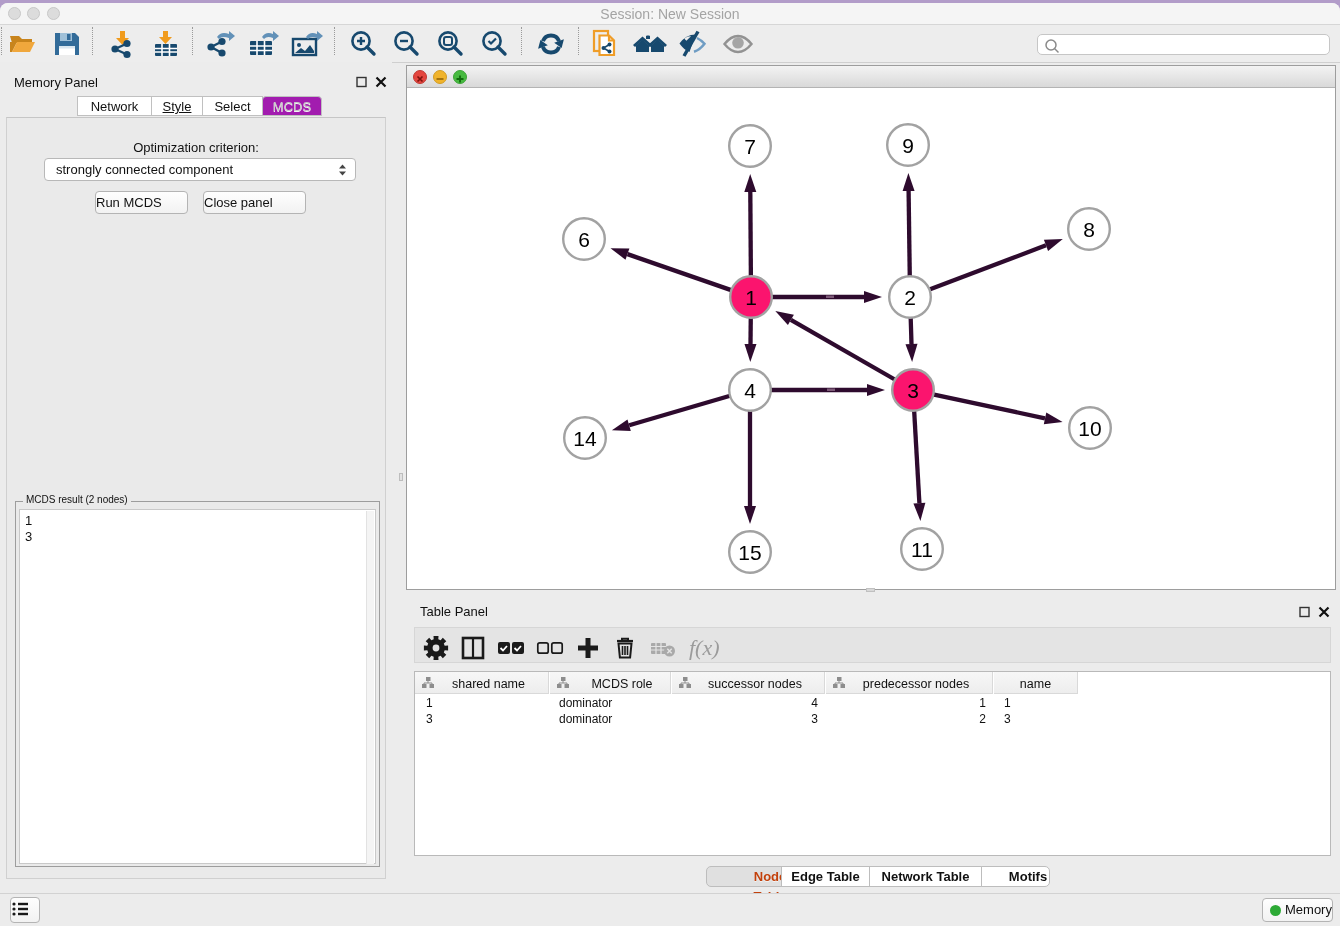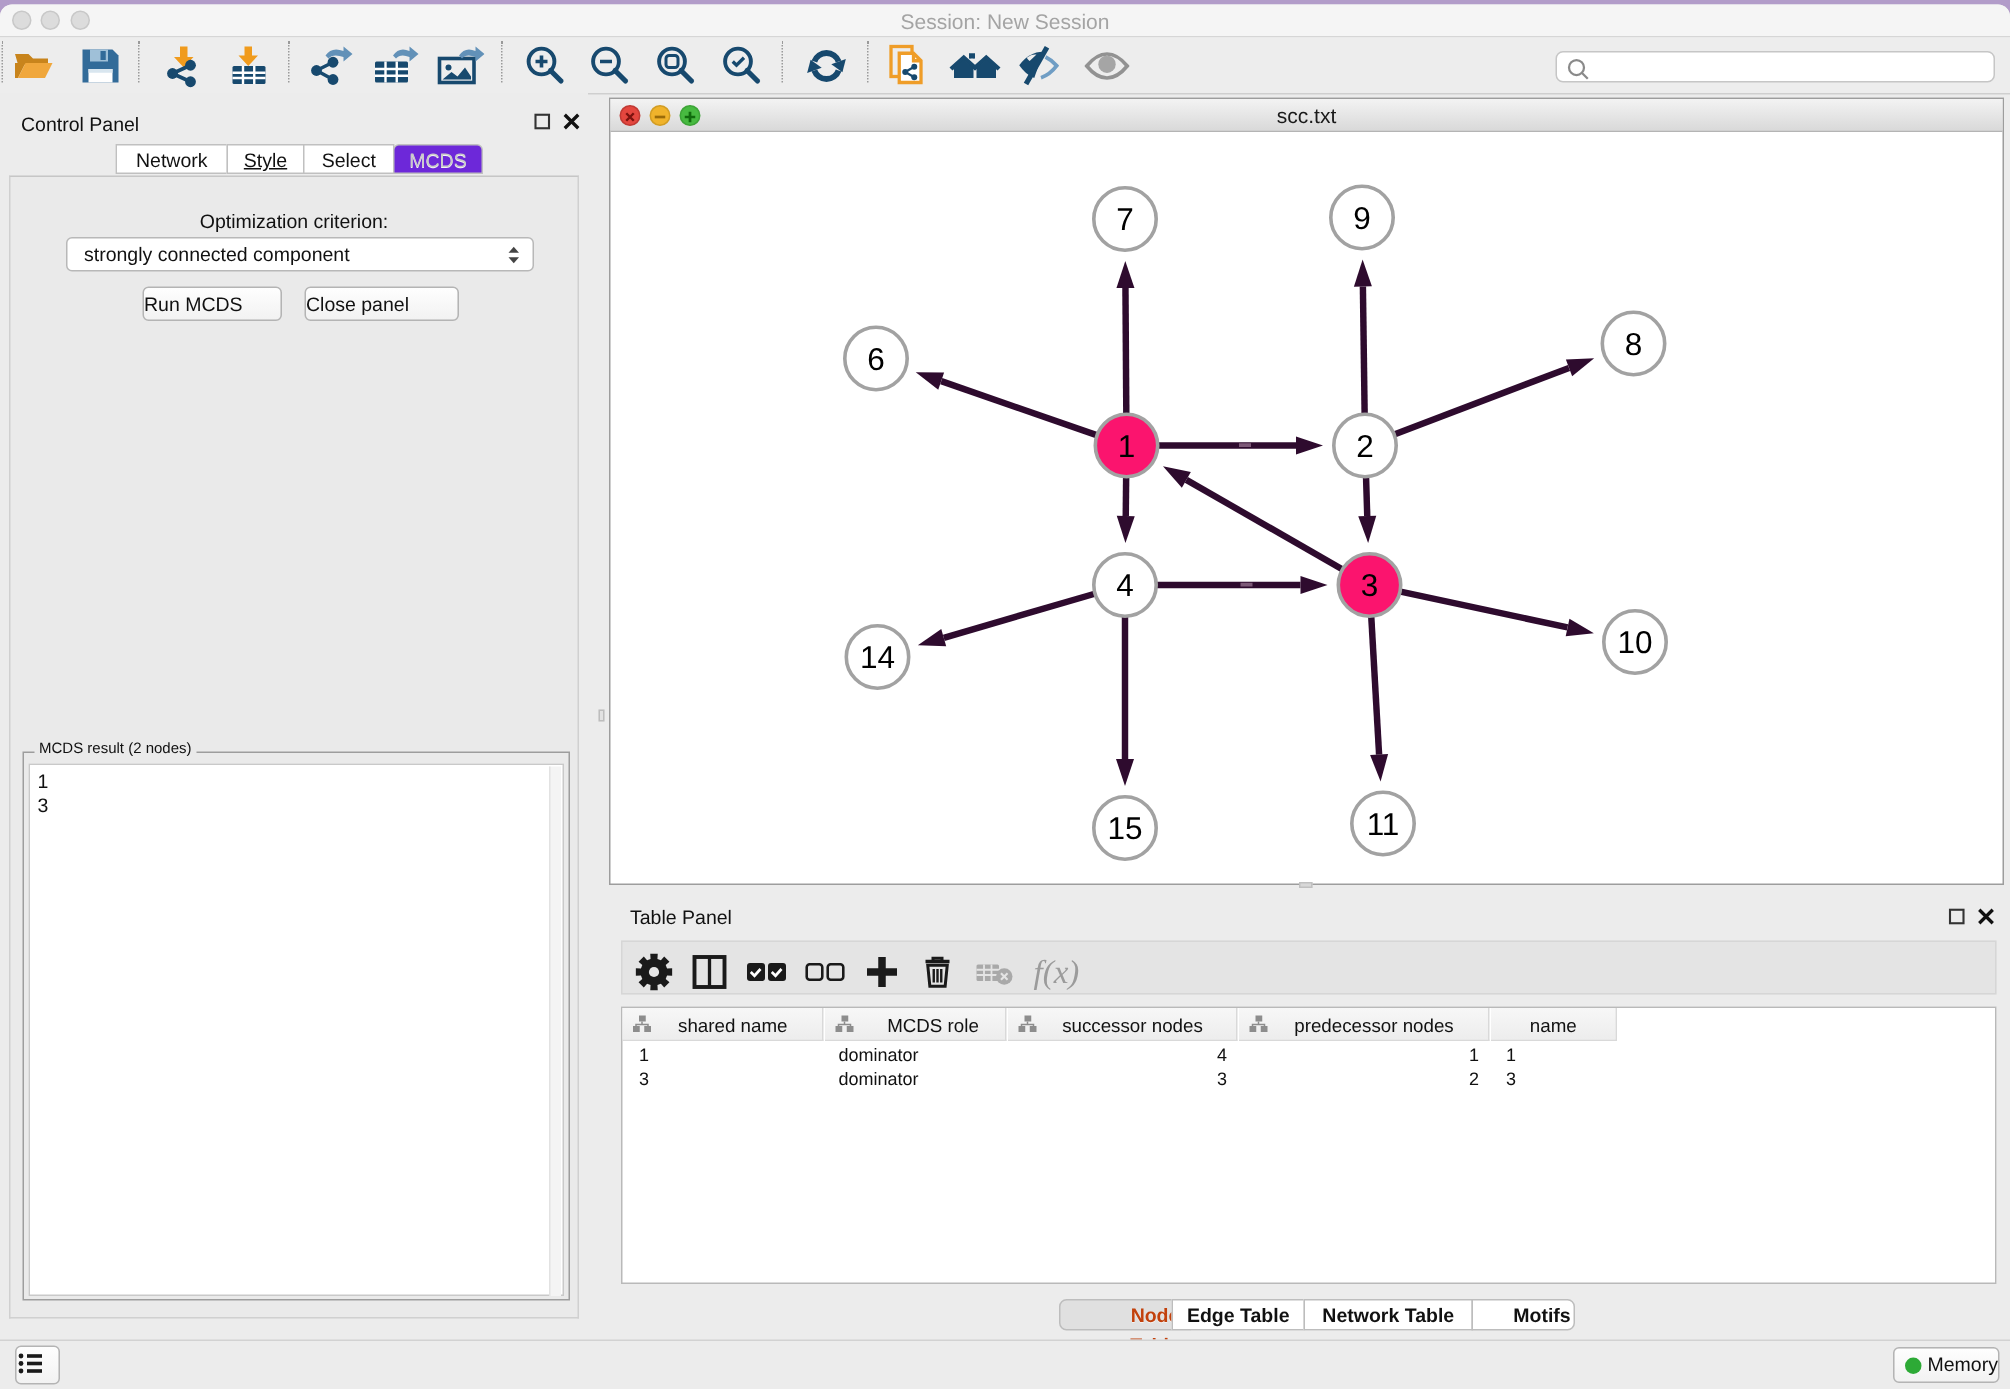--- a/index.html
+++ b/index.html
@@ -12,21 +12,21 @@
   .toolbar { position:absolute; left:0; top:22px; width:100%; height:38px; background:#ededed; border-bottom:1px solid #cfcfcf; }
   .sep { position:absolute; top:2px; height:28px; width:0; border-left:1px dotted #9a9a9a; }
   .ticon { position:absolute; top:4px; }
   .searchbox { position:absolute; left:1037px; top:9px; width:293px; height:21px; background:#fff; border:1px solid #c6c6c6; border-radius:5px; }
   
   .cpanel { position:absolute; left:0; top:59px; width:392px; height:831px; background:#ececec; }
   .cpanel-title { position:absolute; left:14px; top:13px; font-size:13px; color:#111; }
   .cp-icons { position:absolute; right:3px; top:12px; }
   .tabs { position:absolute; left:77px; top:34px; height:20px; }
   .tab { position:absolute; top:0; height:20px; background:#fff; border:1px solid #c0c0c0; font-size:13px; text-align:center; line-height:20px; color:#111; }
-  .tab.sel { background:#6d28d9; color:#c9c9c9; border-radius:4px 4px 0 0; text-shadow:0 1px 0 #f5f5f5; }
+  .tab.sel { background:#a21caf; color:#c9c9c9; border-radius:4px 4px 0 0; text-shadow:0 1px 0 #f5f5f5; }
   .cp-inner { position:absolute; left:6px; top:55px; width:380px; height:762px; background:#eaeaea; border:1px solid #d0d0d0; border-top:1px solid #c6c6c6; }
   .opt-label { position:absolute; left:0; top:78px; width:100%; text-align:center; font-size:13px; color:#111; }
   .dropdown { position:absolute; left:44px; top:96px; width:312px; height:23px; background:#fff; border:1px solid #b8b8b8; border-radius:4px; font-size:13px; line-height:21px; color:#111; padding-left:11px; }
   .btn { position:absolute; height:23px; background:linear-gradient(#fefefe,#f2f2f2); border:1px solid #b4b4b4; border-radius:4px; font-size:13px; text-align:left; line-height:21px; color:#111; }
   .groupbox { position:absolute; left:15px; top:439px; width:365px; height:366px; border:1px solid #9d9d9d; }
   .groupbox-label { position:absolute; left:7px; top:-8px; background:#eaeaea; padding:0 3px; font-size:10px; color:#111; }
   .gb-inner { position:absolute; left:3px; top:7px; width:357px; height:355px; background:#fff; border:1px solid #c9c9c9; }
   .gb-scroll { position:absolute; right:1px; top:1px; width:8px; height:353px; background:#f4f4f4; border-left:1px solid #e2e2e2; }
   
   .netwin { position:absolute; left:406px; top:62px; width:930px; height:525px; background:#fff; border:1px solid #9d9d9d; }
@@ -167,21 +167,21 @@
       <path d="M11.5 12 a5.5 5.5 0 0 1 6 -3.5 a6 6 0 0 0 -6 3.5 z" fill="#c9c9c9"></path>
     </svg></div>
     <div class="searchbox">
         <svg width="18" height="18" viewBox="0 0 18 18" style="position:absolute;left:5px;top:2px">
       <circle cx="8" cy="8" r="5" fill="none" stroke="#8a8a8a" stroke-width="1.5"></circle>
       <path d="M11.5 11.5 L15.5 15.5" stroke="#8a8a8a" stroke-width="1.5"></path>
     </svg>
       </div>
   </div>
   <div class="cpanel">
-    <div class="cpanel-title">Control Panel</div>
+    <div class="cpanel-title">Memory Panel</div>
     <div class="cp-icons"><svg width="34" height="12" viewBox="0 0 34 12">
       <rect x="2" y="1.5" width="9" height="9" fill="none" stroke="#333" stroke-width="1.4"></rect>
       <path d="M21.5 1.5 L30.5 10.5 M30.5 1.5 L21.5 10.5" stroke="#111" stroke-width="2.2"></path>
     </svg></div>
     <div class="tabs">
       <div class="tab" style="left:0; width:75px;">Network</div>
       <div class="tab" style="left:74px; width:52px;text-decoration:underline;">Style</div>
       <div class="tab" style="left:125px; width:61px;">Select</div>
       <div class="tab sel" style="left:185px; width:60px;">MCDS</div>
     </div>
@@ -207,21 +207,20 @@
     <div class="netwin-title">
       <div class="tl" style="left:6px;background:#e4463e;border:1px solid #c03a34;"><svg width="12" height="12" viewBox="0 0 12 12">
             <path d="M3.5 3.5 L8.5 8.5 M8.5 3.5 L3.5 8.5" stroke="#7c120e" stroke-width="1.6"></path>
           </svg></div>
       <div class="tl" style="left:26px;background:#f0b32b;border:1px solid #d29d24;"><svg width="12" height="12" viewBox="0 0 12 12">
             <path d="M2.5 6 H9.5" stroke="#9a6b09" stroke-width="1.8"></path>
           </svg></div>
       <div class="tl" style="left:46px;background:#47ba40;border:1px solid #3da437;"><svg width="12" height="12" viewBox="0 0 12 12">
             <path d="M6 2.5 V9.5 M2.5 6 H9.5" stroke="#106b0d" stroke-width="1.8"></path>
           </svg></div>
-      <div class="nt-text">scc.txt</div>
     </div>
     <svg width="928" height="503" viewBox="0 0 928 503" style="position:absolute;left:0;top:22px" font-family="Liberation Sans, sans-serif">
 <line x1="343.9" y1="191.0" x2="343.3" y2="104.0" stroke="#2e0b2e" stroke-width="4.3"></line>
 <polygon points="343.2,86.0 349.3,104.0 337.3,104.0" fill="#2e0b2e"></polygon>
 <line x1="327.0" y1="203.1" x2="220.5" y2="166.1" stroke="#2e0b2e" stroke-width="4.3"></line>
 <polygon points="203.5,160.2 222.4,160.4 218.5,171.8" fill="#2e0b2e"></polygon>
 <line x1="362.0" y1="209.0" x2="457.0" y2="209.0" stroke="#2e0b2e" stroke-width="4.3"></line>
 <polygon points="475.0,209.0 457.0,215.0 457.0,203.0" fill="#2e0b2e"></polygon>
 <line x1="343.8" y1="227.0" x2="343.5" y2="256.0" stroke="#2e0b2e" stroke-width="4.3"></line>
 <polygon points="343.3,274.0 337.5,255.9 349.5,256.1" fill="#2e0b2e"></polygon>

